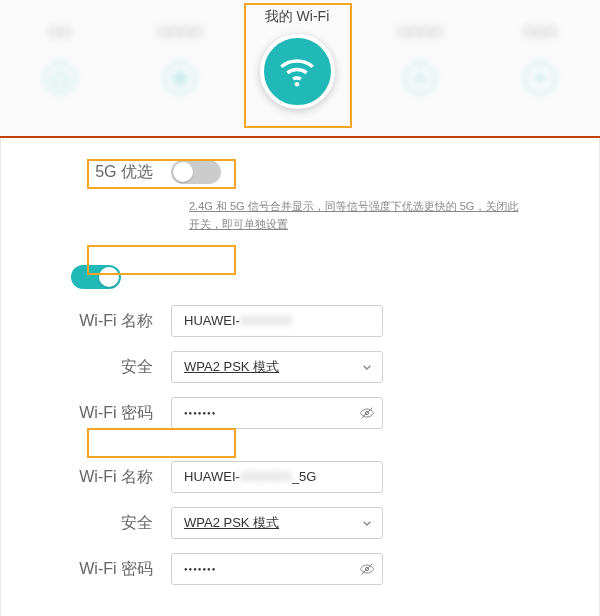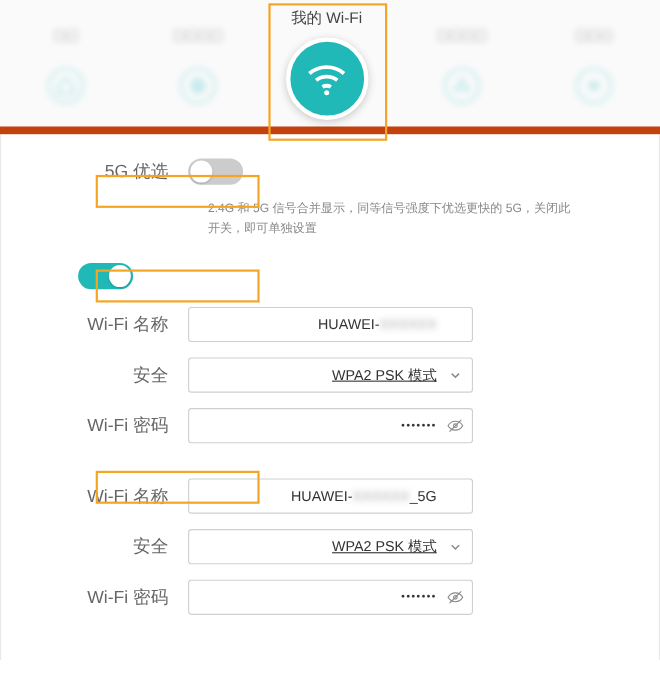--- a/index.html
+++ b/index.html
@@ -6,22 +6,22 @@
   body {
     font-family: "Microsoft YaHei", Arial, sans-serif;
     width: 600px;
     height: 616px;
     background: #fff;
     position: relative;
     overflow: hidden;
   }
   .header {
     background: #fafafa;
-    border-bottom: 7px solid #c2410c;
-    height: 122px;
+    border-bottom: 2px solid #c2410c;
+    height: 138px;
     position: relative;
     display: flex;
     justify-content: space-around;
     padding-top: 24px;
   }
   .nav-item {
     display: flex;
     flex-direction: column;
     align-items: center;
     color: #666;
@@ -106,36 +106,36 @@
     box-shadow: 0 1px 2px rgba(0,0,0,0.2);
   }
   .toggle-off .toggle-knob { left: 2px; }
   .toggle-on .toggle-knob { right: 2px; }
   .desc {
     font-size: 11px;
     color: #888;
     line-height: 1.6;
     padding-left: 168px;
     padding-right: 60px;
-    margin-bottom: 22px;
+    margin-bottom: 32px;
+    text-decoration: underline;
   }
   .section-head {
     display: flex;
     align-items: center;
     margin-bottom: 16px;
     padding-left: 50px;
   }
   .section-head .row-label {
     color: #21b8b8;
     font-weight: 500;
   }
   .input-wrap {
-    width: 259px;
+    width: 212px;
     position: relative;
-    text-align: right;
   }
   .text-input, .select-wrap {
     width: 100%;
     height: 32px;
     border: 1px solid #cfcfcf;
     border-radius: 3px;
     padding: 0 32px 0 12px;
     font-size: 13px;
     color: #333;
     background: #fff;

